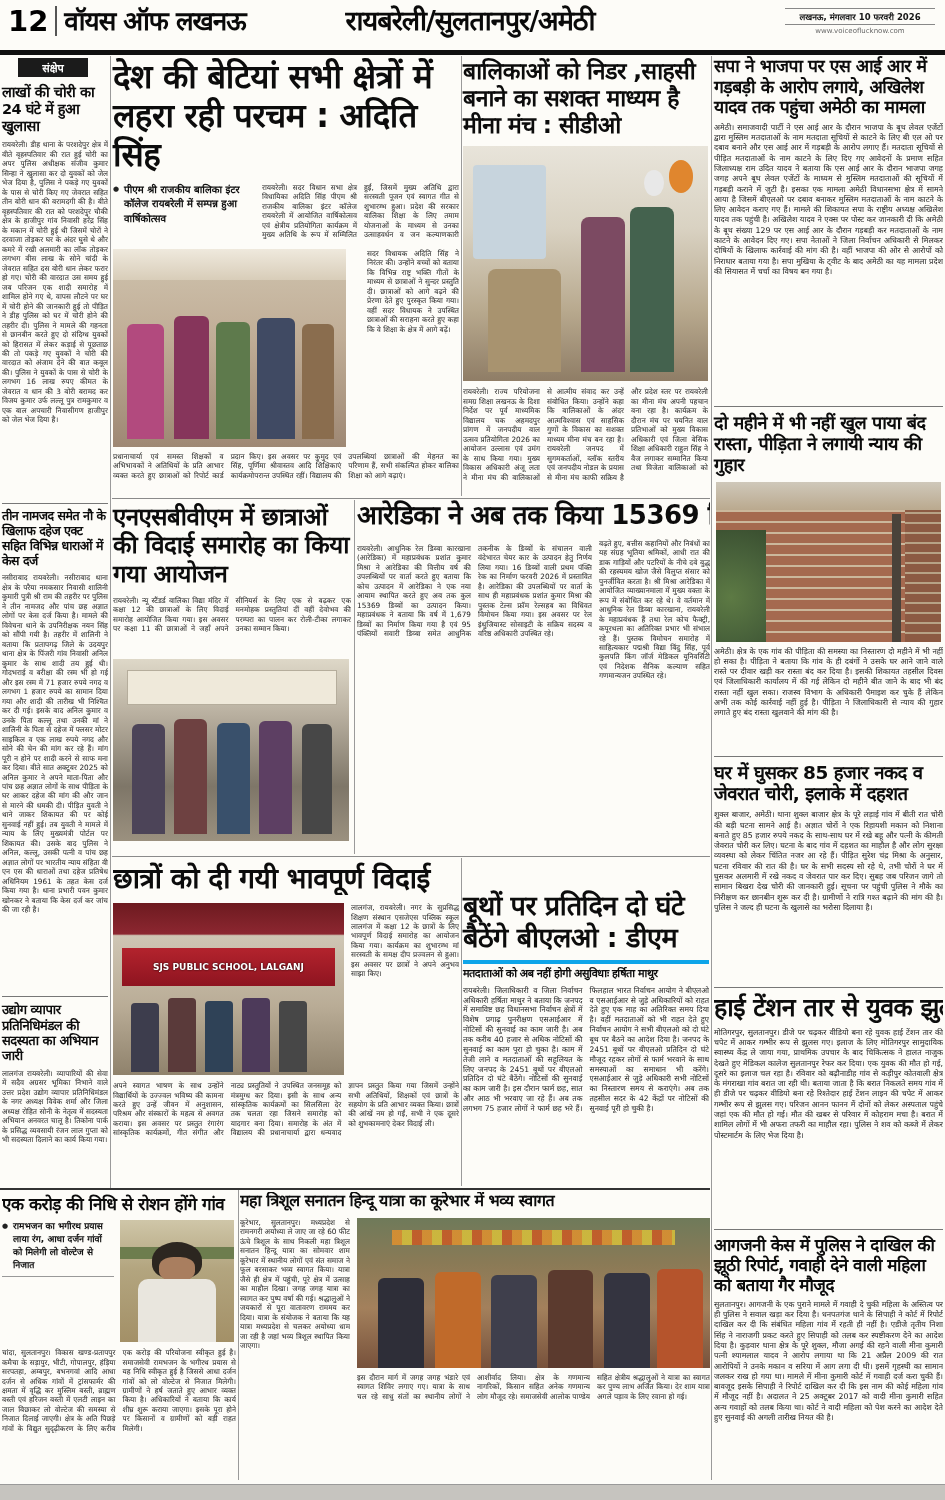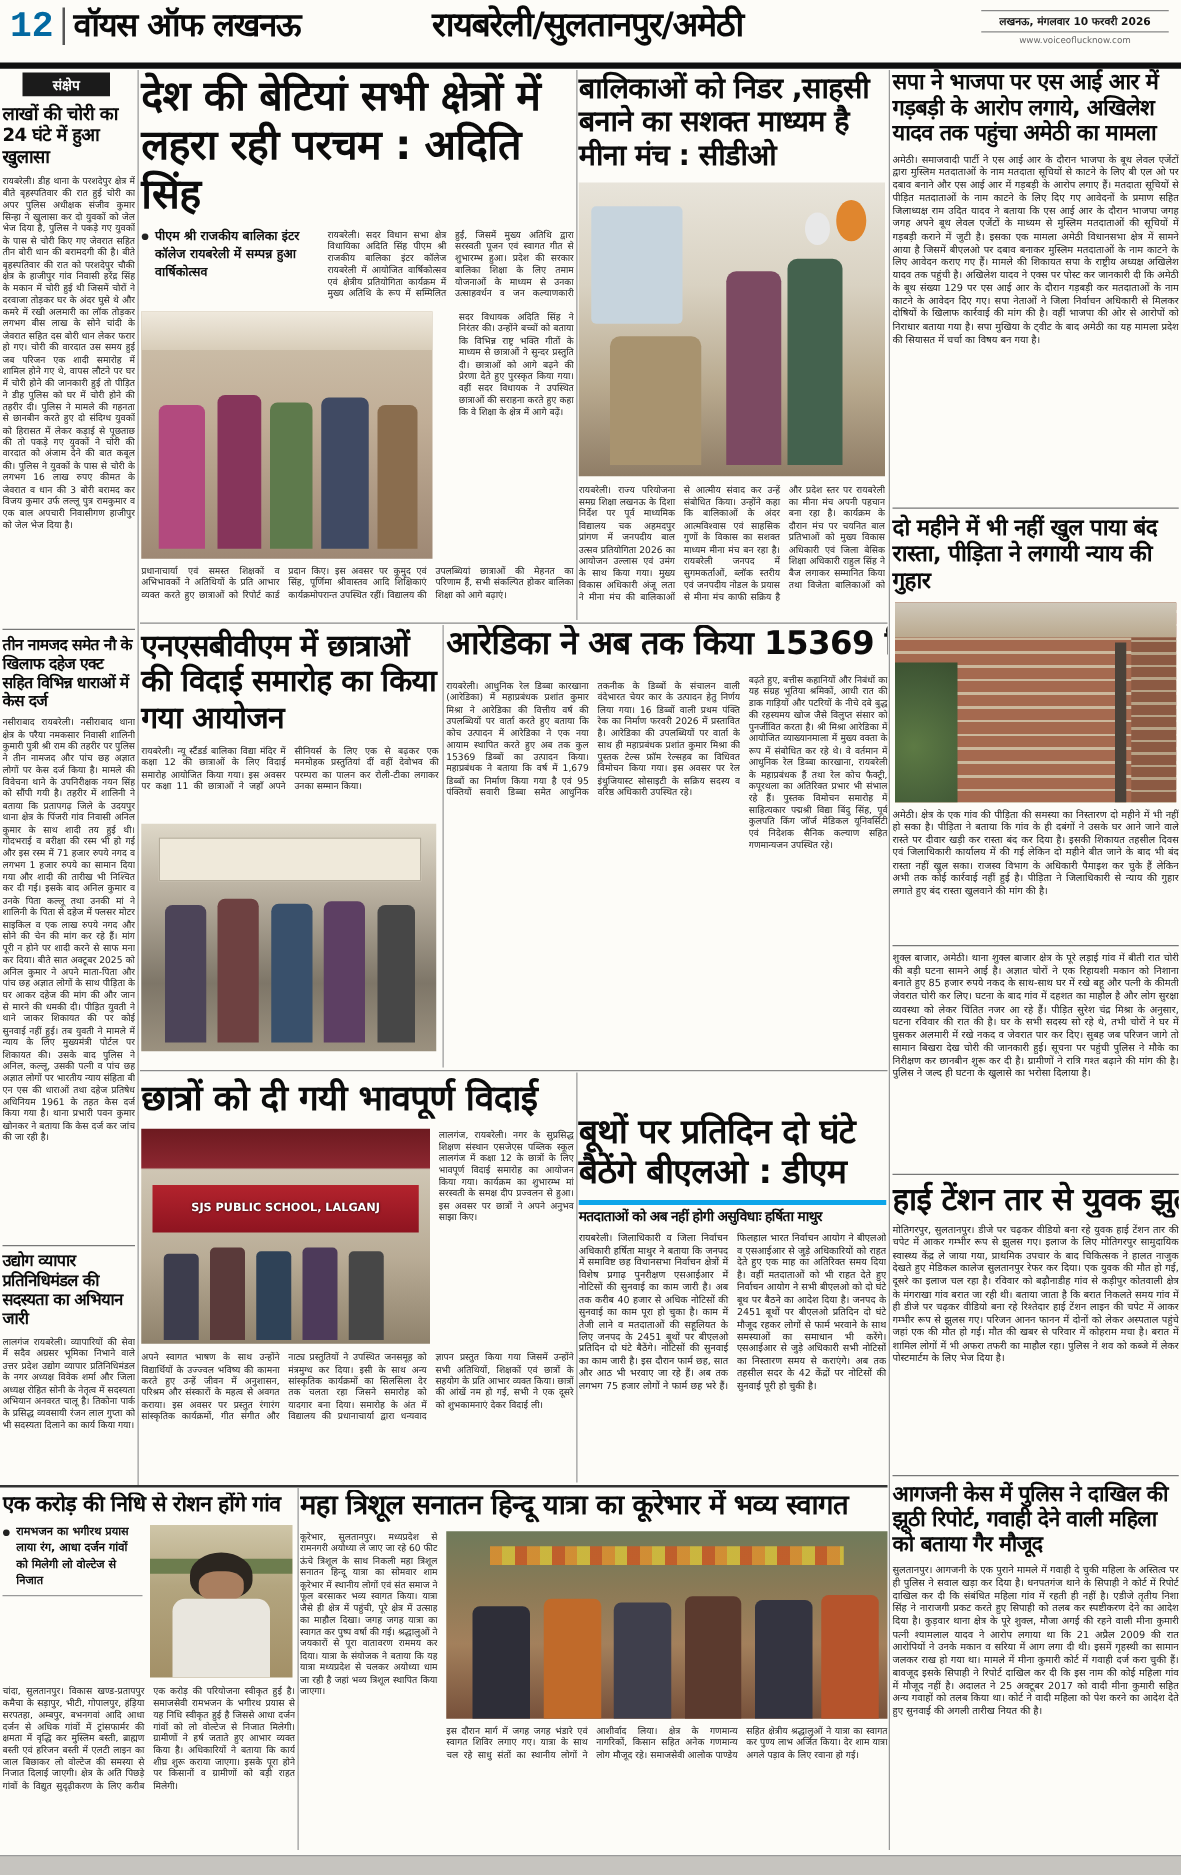--- a/index.html
+++ b/index.html
@@ -2,21 +2,21 @@
 <html><head>
 <meta charset="utf-8">
 <style>
   html,body{margin:0;padding:0;background:#e8e6e0;}
   .page{position:relative;width:945px;height:1500px;margin:0 auto;background:#fdfcf8;
         font-family:"DejaVu Sans",sans-serif;color:#151515;overflow:hidden;}
   .abs{position:absolute;}
   
   .masthead{left:0;top:0;width:945px;height:50px;border-bottom:5px solid #101010;}
   .mh-left{position:absolute;left:8px;top:6px;display:flex;align-items:center;gap:7px;}
-  .mh-pagenum{font-size:29px;font-weight:bold;color:#0369a1;line-height:1;font-family:Liberation Mono, monospace;}
+  .mh-pagenum{font-size:29px;font-weight:bold;color:#000000;line-height:1;}
   .mh-bar{width:2px;height:30px;background:#555;}
   .mh-paper{font-size:26px;font-weight:900;color:#0a0a0a;letter-spacing:-1px;line-height:1;}
   .mh-region{position:absolute;left:300px;top:6px;width:340px;text-align:center;
              font-size:27px;font-weight:900;color:#0a0a0a;letter-spacing:-1px;line-height:1.1;}
   .mh-right{position:absolute;right:10px;top:8px;width:150px;text-align:center;}
   .mh-date{font-size:8.5px;font-weight:bold;border-top:1px solid #888;border-bottom:1px solid #888;padding:2px 0;}
   .mh-site{font-size:7px;color:#666;padding-top:2px;}
   
   .vrule{width:0;border-left:1px solid #9a9a9a;}
   .hrule{height:0;border-top:1px solid #8a8a8a;}
@@ -164,20 +164,21 @@
     <div class="photo" style="width:225px;height:160px;margin:6px 0 5px 2px;
          background:repeating-linear-gradient(0deg,#a5694f 0px,#a5694f 9px,#cbb79c 9px,#cbb79c 11px),linear-gradient(#b9ad98,#b9ad98);">
       <div style="position:absolute;left:0;top:0;width:100%;height:18%;background:linear-gradient(#cfc8ba,#baa98e);"></div>
       <div style="position:absolute;left:0;bottom:0;width:22%;height:70%;background:radial-gradient(circle at 30% 60%, #5d7a44 0%, #47603a 60%, #3a4f30 100%);"></div>
       <div style="position:absolute;right:0;top:18%;width:16%;height:82%;background:repeating-linear-gradient(0deg,#8c5a43 0 8px,#b7a286 8px 10px);"></div>
       <div style="position:absolute;right:18%;top:20%;width:4%;height:80%;background:#4a423a;"></div>
     </div>
     <div class="body-txt-r" style="height:104px;">अमेठी। क्षेत्र के एक गांव की पीड़िता की समस्या का निस्तारण दो महीने में भी नहीं हो सका है। पीड़िता ने बताया कि गांव के ही दबंगों ने उसके घर आने जाने वाले रास्ते पर दीवार खड़ी कर रास्ता बंद कर दिया है। इसकी शिकायत तहसील दिवस एवं जिलाधिकारी कार्यालय में की गई लेकिन दो महीने बीत जाने के बाद भी बंद रास्ता नहीं खुल सका। राजस्व विभाग के अधिकारी पैमाइश कर चुके हैं लेकिन अभी तक कोई कार्रवाई नहीं हुई है। पीड़िता ने जिलाधिकारी से न्याय की गुहार लगाते हुए बंद रास्ता खुलवाने की मांग की है।</div>
     <div class="story-sep"></div>
 
+    <div class="hl" style="font-size:18.5px;">घर में घुसकर 85 हजार नकद व जेवरात चोरी, इलाके में दहशत</div>
     <div class="body-txt-r" style="height:172px;margin-top:5px;">शुक्ल बाजार, अमेठी। थाना शुक्ल बाजार क्षेत्र के पूरे लड़ाई गांव में बीती रात चोरी की बड़ी घटना सामने आई है। अज्ञात चोरों ने एक रिहायशी मकान को निशाना बनाते हुए 85 हजार रुपये नकद के साथ-साथ घर में रखे बहू और पत्नी के कीमती जेवरात चोरी कर लिए। घटना के बाद गांव में दहशत का माहौल है और लोग सुरक्षा व्यवस्था को लेकर चिंतित नजर आ रहे हैं। पीड़ित सुरेश चंद्र मिश्रा के अनुसार, घटना रविवार की रात की है। घर के सभी सदस्य सो रहे थे, तभी चोरों ने घर में घुसकर अलमारी में रखे नकद व जेवरात पार कर दिए। सुबह जब परिजन जागे तो सामान बिखरा देख चोरी की जानकारी हुई। सूचना पर पहुंची पुलिस ने मौके का निरीक्षण कर छानबीन शुरू कर दी है। ग्रामीणों ने रात्रि गश्त बढ़ाने की मांग की है। पुलिस ने जल्द ही घटना के खुलासे का भरोसा दिलाया है।</div>
     <div class="story-sep"></div>
 
     <div class="hl" style="font-size:25px;white-space:nowrap;overflow:hidden;">हाई टेंशन तार से युवक झुलसा, मौत</div>
     <div class="body-txt-r" style="height:196px;margin-top:5px;">मोतिगरपुर, सुलतानपुर। डीजे पर चढ़कर वीडियो बना रहे युवक हाई टेंशन तार की चपेट में आकर गम्भीर रूप से झुलस गए। इलाज के लिए मोतिगरपुर सामुदायिक स्वास्थ्य केंद्र ले जाया गया, प्राथमिक उपचार के बाद चिकित्सक ने हालत नाजुक देखते हुए मेडिकल कालेज सुलतानपुर रेफर कर दिया। एक युवक की मौत हो गई, दूसरे का इलाज चल रहा है। रविवार को बढ़ौनाडीह गांव से कड़ीपुर कोतवाली क्षेत्र के मंगराखा गांव बरात जा रही थी। बताया जाता है कि बरात निकलते समय गांव में ही डीजे पर चढ़कर वीडियो बना रहे रिश्तेदार हाई टेंशन लाइन की चपेट में आकर गम्भीर रूप से झुलस गए। परिजन आनन फानन में दोनों को लेकर अस्पताल पहुंचे जहां एक की मौत हो गई। मौत की खबर से परिवार में कोहराम मचा है। बरात में शामिल लोगों में भी अफरा तफरी का माहौल रहा। पुलिस ने शव को कब्जे में लेकर पोस्टमार्टम के लिए भेज दिया है।</div>
     <div class="story-sep"></div>
 
     <div class="hl" style="font-size:17px;">आगजनी केस में पुलिस ने दाखिल की झूठी रिपोर्ट, गवाही देने वाली महिला को बताया गैर मौजूद</div>
     <div class="body-txt-r" style="height:208px;margin-top:5px;">सुलतानपुर। आगजनी के एक पुराने मामले में गवाही दे चुकी महिला के अस्तित्व पर ही पुलिस ने सवाल खड़ा कर दिया है। धनपतगंज थाने के सिपाही ने कोर्ट में रिपोर्ट दाखिल कर दी कि संबंधित महिला गांव में रहती ही नहीं है। एडीजे तृतीय निशा सिंह ने नाराजगी प्रकट करते हुए सिपाही को तलब कर स्पष्टीकरण देने का आदेश दिया है। कुड़वार थाना क्षेत्र के पूरे शुक्ल, मौजा अगई की रहने वाली मीना कुमारी पत्नी श्यामलाल यादव ने आरोप लगाया था कि 21 अप्रैल 2009 की रात आरोपियों ने उनके मकान व सरिया में आग लगा दी थी। इसमें गृहस्थी का सामान जलकर राख हो गया था। मामले में मीना कुमारी कोर्ट में गवाही दर्ज करा चुकी हैं। बावजूद इसके सिपाही ने रिपोर्ट दाखिल कर दी कि इस नाम की कोई महिला गांव में मौजूद नहीं है। अदालत ने 25 अक्टूबर 2017 को वादी मीना कुमारी सहित अन्य गवाहों को तलब किया था। कोर्ट ने वादी महिला को पेश करने का आदेश देते हुए सुनवाई की अगली तारीख नियत की है।</div>
   </div>
@@ -195,21 +196,21 @@
         <div style="position:absolute;left:0;top:22%;width:100%;height:10%;background:#6d7d4e;"></div>
         <div style="position:absolute;left:28%;top:18%;width:44%;height:30%;background:#2c2620;border-radius:50% 50% 40% 40%;"></div>
         <div style="position:absolute;left:34%;top:30%;width:32%;height:20%;background:#a97e5f;border-radius:40%;"></div>
         <div style="position:absolute;left:16%;top:48%;width:68%;height:52%;background:#e9e6de;border-radius:10px 10px 0 0;"></div>
       </div>
     </div>
     <div class="body-txt cols2" style="height:138px;margin-top:6px;">चांदा, सुलतानपुर। विकास खण्ड-प्रतापपुर कमैचा के सड़ापुर, भीटी, गोपालपुर, हंड़िया सरपतहा, अम्बपुर, बभनगवां आदि आधा दर्जन से अधिक गांवों में ट्रांसफार्मर की क्षमता में वृद्धि कर मुस्लिम बस्ती, ब्राह्मण बस्ती एवं हरिजन बस्ती में एलटी लाइन का जाल बिछाकर लो वोल्टेज की समस्या से निजात दिलाई जाएगी। क्षेत्र के अति पिछड़े गांवों के विद्युत सुदृढ़ीकरण के लिए करीब एक करोड़ की परियोजना स्वीकृत हुई है। समाजसेवी रामभजन के भगीरथ प्रयास से यह निधि स्वीकृत हुई है जिससे आधा दर्जन गांवों को लो वोल्टेज से निजात मिलेगी। ग्रामीणों ने हर्ष जताते हुए आभार व्यक्त किया है। अधिकारियों ने बताया कि कार्य शीघ्र शुरू कराया जाएगा। इसके पूरा होने पर किसानों व ग्रामीणों को बड़ी राहत मिलेगी।</div>
   </div>
 
   <div class="abs" style="left:240px;top:1192px;width:470px;">
-    <div class="hl" style="font-size:22px;white-space:nowrap;overflow:hidden;">महा त्रिशूल सनातन हिन्दू यात्रा का कूरेभार में भव्य स्वागत</div>
+    <div class="hl" style="font-size:16px;white-space:nowrap;overflow:hidden;">महा त्रिशूल सनातन हिन्दू यात्रा का कूरेभार में भव्य स्वागत</div>
     <div style="display:flex;gap:7px;margin-top:7px;">
       <div class="body-txt" style="width:110px;flex:none;height:250px;">कूरेभार, सुलतानपुर। मध्यप्रदेश से रामनगरी अयोध्या ले जाए जा रहे 60 फीट ऊंचे त्रिशूल के साथ निकली महा त्रिशूल सनातन हिन्दू यात्रा का सोमवार शाम कूरेभार में स्थानीय लोगों एवं संत समाज ने फूल बरसाकर भव्य स्वागत किया। यात्रा जैसे ही क्षेत्र में पहुंची, पूरे क्षेत्र में उत्साह का माहौल दिखा। जगह जगह यात्रा का स्वागत कर पुष्प वर्षा की गई। श्रद्धालुओं ने जयकारों से पूरा वातावरण राममय कर दिया। यात्रा के संयोजक ने बताया कि यह यात्रा मध्यप्रदेश से चलकर अयोध्या धाम जा रही है जहां भव्य त्रिशूल स्थापित किया जाएगा।</div>
       <div style="flex:1;">
         <div class="photo" style="width:100%;height:150px;
              background:linear-gradient(180deg,#6f7a5a 0%,#8a7a56 30%,#a3805c 60%,#77513b 100%);">
           <div style="position:absolute;left:6%;top:40%;width:13%;height:60%;background:#2e2e38;border-radius:6px 6px 0 0;"></div>
           <div style="position:absolute;left:22%;top:36%;width:13%;height:64%;background:#c06a2a;border-radius:6px 6px 0 0;"></div>
           <div style="position:absolute;left:38%;top:38%;width:13%;height:62%;background:#3f3f4c;border-radius:6px 6px 0 0;"></div>
           <div style="position:absolute;left:54%;top:35%;width:13%;height:65%;background:#5b3a2e;border-radius:6px 6px 0 0;"></div>
           <div style="position:absolute;left:70%;top:37%;width:13%;height:63%;background:#343440;border-radius:6px 6px 0 0;"></div>

